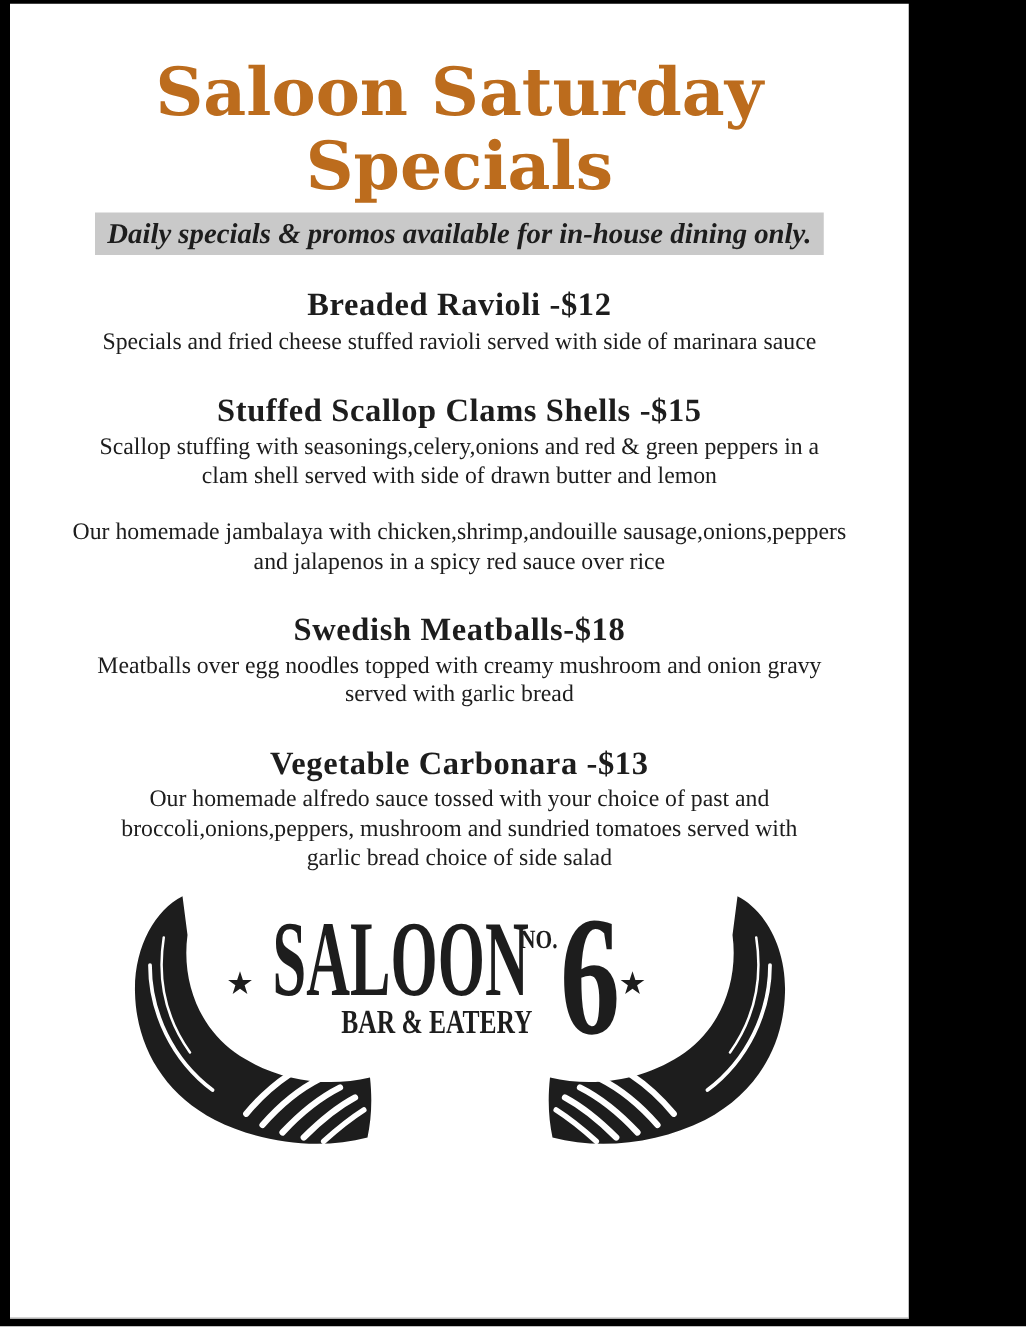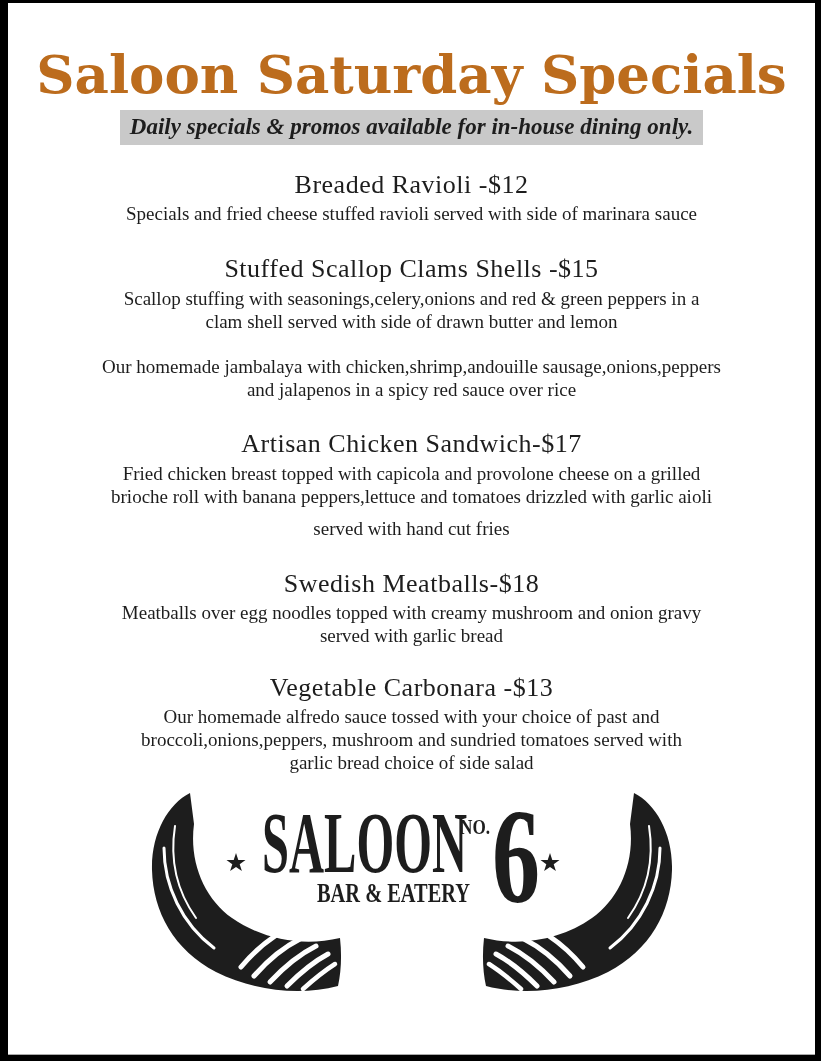--- a/index.html
+++ b/index.html
@@ -9,21 +9,21 @@
     background:#ffffff;
     overflow:hidden;
     font-family:"Liberation Serif", serif;
     color:#1d1d1d;
   }
   .frame-border{
     position:absolute;left:0;top:0;width:821px;height:1061px;
     background:#000000;
   }
   .page{
-    position:absolute;left:8px;top:3px;width:807px;height:1052px;
+    position:absolute;left:8px;top:3px;width:719px;height:1052px;
     background:#ffffff;
     text-align:center;
     box-shadow:inset 0 -1px 0 #aaaaaa;
   }
   .page-title{
     margin:42px 0 0;
     font-family:"DejaVu Serif", serif;
     font-size:53px;
     line-height:1.12;
     font-weight:bold;
@@ -41,21 +41,21 @@
   .menu{margin:0;padding:0;}
   .menu-item{margin:28px 0 0;}
   .menu-item:nth-child(1){margin-top:24px;}
   .menu-item:nth-child(3){margin-top:22px;}
   .menu-item:nth-child(4){margin-top:27px;}
   .menu-item:nth-child(6){margin-top:24px;}
   .item-heading{
     margin:0;
     font-size:26px;
     line-height:1.2;
-    font-weight:normal;
+    font-weight:bold;
     letter-spacing:0.5px;
   }
   .item-desc{
     margin:2px auto 0;
     max-width:710px;
     font-size:19px;
     line-height:1.22;
     white-space:pre-line;
   }
   .item-note{
@@ -90,26 +90,20 @@
         <h2 class="item-heading">Stuffed Scallop Clams Shells -$15</h2>
         <p class="item-desc">Scallop stuffing with seasonings,celery,onions and red &amp; green peppers in a
 clam shell served with side of drawn butter and lemon</p>
       </div>
 
       <div class="menu-item">
         <p class="item-desc">Our homemade jambalaya with chicken,shrimp,andouille sausage,onions,peppers
 and jalapenos in a spicy red sauce over rice</p>
       </div>
 
-      <div class="menu-item">
-        <h2 class="item-heading">Artisan Chicken Sandwich-$17</h2>
-        <p class="item-desc">Fried chicken breast topped with capicola and provolone cheese on a grilled
-brioche roll with banana peppers,lettuce and tomatoes drizzled with garlic aioli</p>
-        <p class="item-note">served with hand cut fries</p>
-      </div>
 
       <div class="menu-item">
         <h2 class="item-heading">Swedish Meatballs-$18</h2>
         <p class="item-desc">Meatballs over egg noodles topped with creamy mushroom and onion gravy
 served with garlic bread</p>
       </div>
 
       <div class="menu-item">
         <h2 class="item-heading">Vegetable Carbonara -$13</h2>
         <p class="item-desc">Our homemade alfredo sauce tossed with your choice of past and

